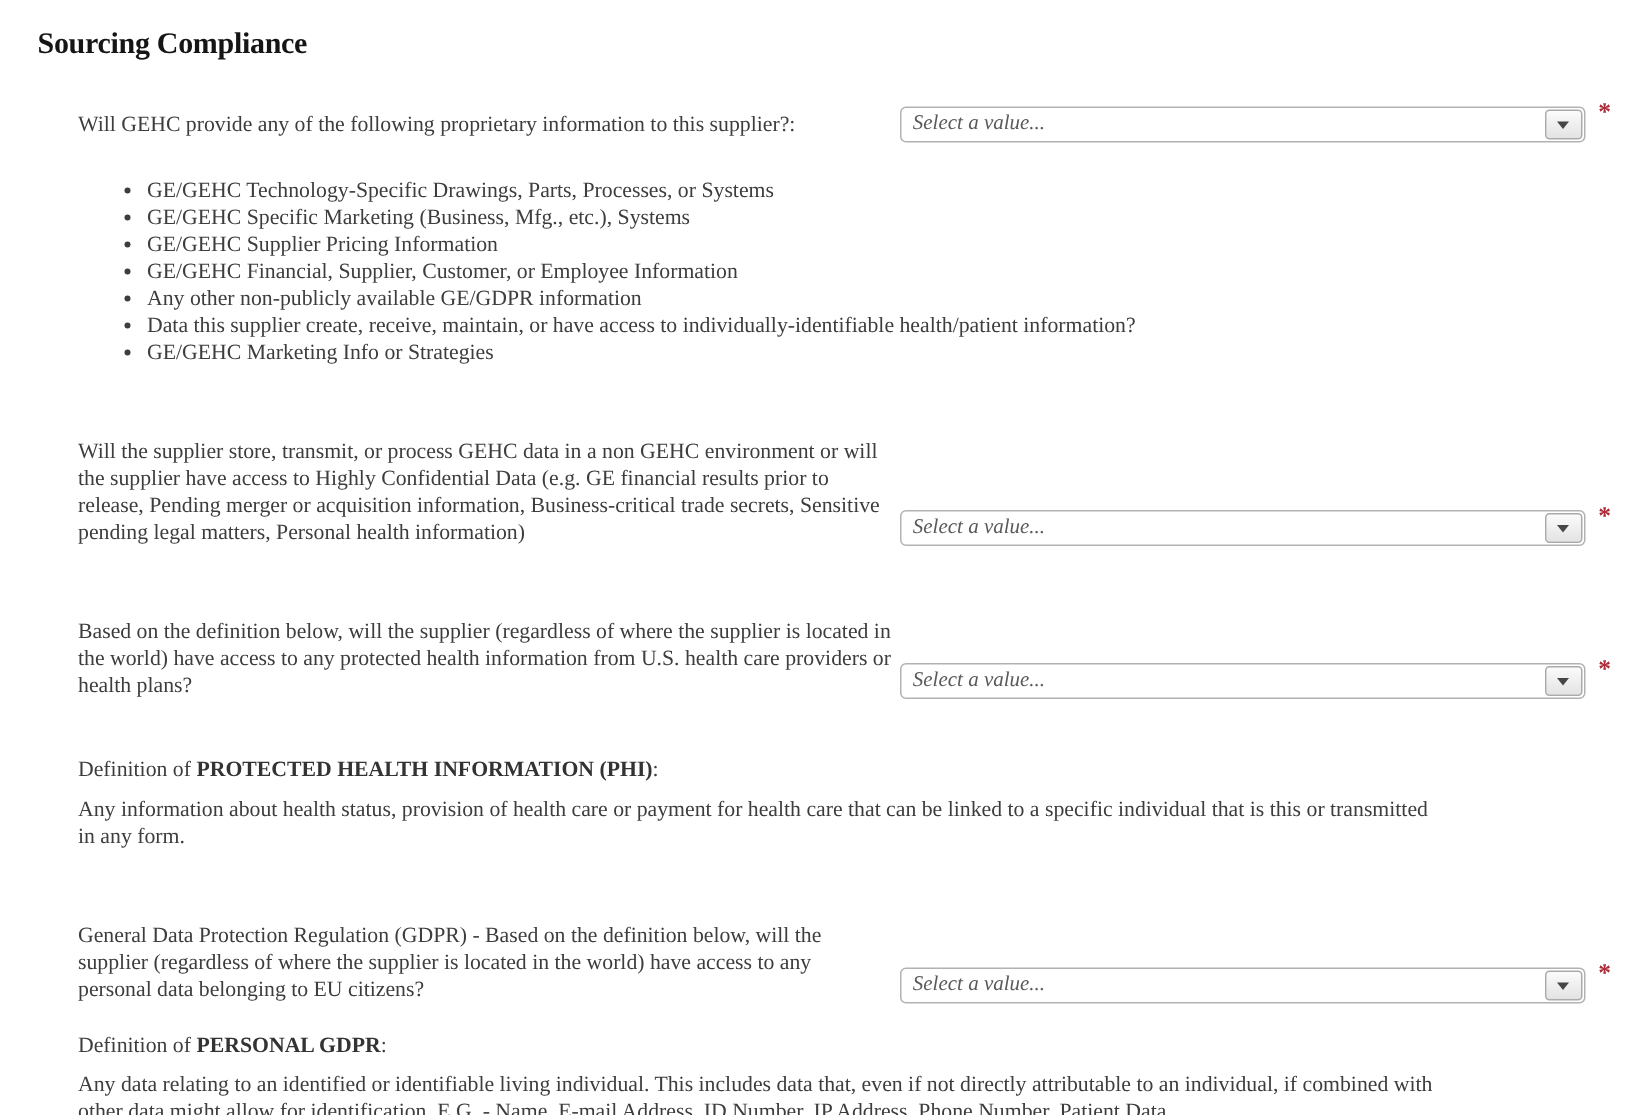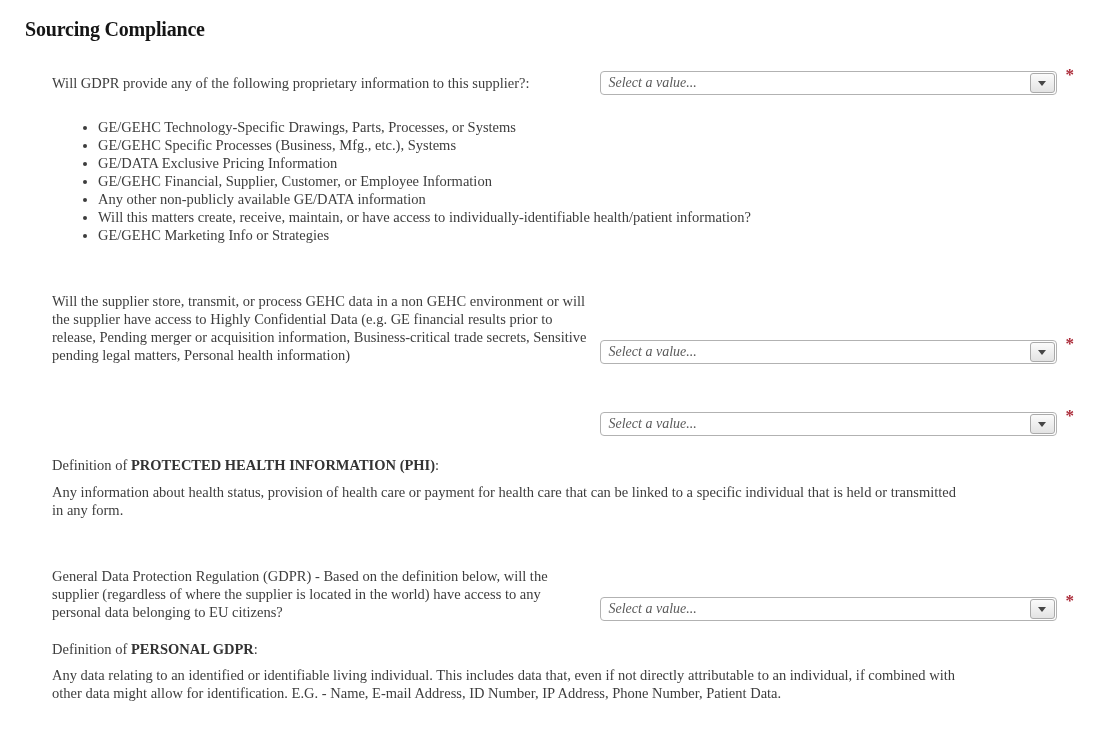--- a/index.html
+++ b/index.html
@@ -85,86 +85,87 @@
   }
 
   .intro { margin: 10px 0 0 0; }
   ul.bullets {
     margin: 23px 0 0 0;
     padding: 0 0 0 46px;
     list-style: disc;
   }
   ul.bullets li { line-height: 18px; }
 
-  .def-heading { margin: 20px 0 0 0; }
+  .def-heading { margin: 38px 0 0 0; }
   .def-heading strong { font-weight: 700; color: #333333; }
   .def-heading.pd { margin-top: 19px; }
   .def-body { margin: 9px 0 0 0; width: 907px; }
   .def-body.pd { margin-top: 8px; }
   .def-line { margin: 0; }
 </style>
 </head>
 <body>
 
 <div class="page">
   <h1 class="title">Sourcing Compliance</h1>
 
   <div class="content">
 
     <div class="q-row row-1 align-center">
-      <div class="q-text">Will GDPR provide any of the following proprietary information to this supplier?:</div>
+      <div class="q-text">Will GEHC provide any of the following proprietary information to this supplier?:</div>
       <div class="field-group">
         <div class="combobox">
           <span class="combo-value">Select a value...</span>
           <button class="combo-btn">
             <span class="caret"></span>
           </button>
         </div>
         <span class="req">*</span>
       </div>
     </div>
 
     <ul class="bullets">
       <li>GE/GEHC Technology-Specific Drawings, Parts, Processes, or Systems</li>
-      <li>GE/GEHC Specific Processes (Business, Mfg., etc.), Systems</li>
-      <li>GE/DATA Exclusive Pricing Information</li>
+      <li>GE/GEHC Specific Marketing (Business, Mfg., etc.), Systems</li>
+      <li>GE/GEHC Supplier Pricing Information</li>
       <li>GE/GEHC Financial, Supplier, Customer, or Employee Information</li>
-      <li>Any other non-publicly available GE/DATA information</li>
-      <li>Will this matters create, receive, maintain, or have access to individually-identifiable health/patient information?</li>
+      <li>Any other non-publicly available GE/GDPR information</li>
+      <li>Data this supplier create, receive, maintain, or have access to individually-identifiable health/patient information?</li>
       <li>GE/GEHC Marketing Info or Strategies</li>
     </ul>
 
     <div class="q-row row-2 align-end">
       <div class="q-text">Will the supplier store, transmit, or process GEHC data in a non GEHC environment or will the supplier have access to Highly Confidential Data (e.g. GE financial results prior to release, Pending merger or acquisition information, Business-critical trade secrets, Sensitive pending legal matters, Personal health information)</div>
       <div class="field-group">
         <div class="combobox">
           <span class="combo-value">Select a value...</span>
           <button class="combo-btn">
             <span class="caret"></span>
           </button>
         </div>
         <span class="req">*</span>
       </div>
     </div>
 
     <div class="q-row row-3 align-end">
+      <div class="q-text">Based on the definition below, will the supplier (regardless of where the supplier is located in the world) have access to any protected health information from U.S. health care providers or health plans?</div>
       <div class="field-group">
         <div class="combobox">
           <span class="combo-value">Select a value...</span>
           <button class="combo-btn">
             <span class="caret"></span>
           </button>
         </div>
         <span class="req">*</span>
       </div>
     </div>
 
     <p class="def-heading"><span>Definition of </span><strong>PROTECTED HEALTH INFORMATION (PHI)</strong><span>:</span></p>
     <div class="def-body">
-      <p class="def-line">Any information about health status, provision of health care or payment for health care that can be linked to a specific individual that is held or transmitted in any form.</p>
+      <p class="def-line">Any information about health status, provision of health care or payment for health care that can be linked to a specific individual that is this or transmitted in any form.</p>
     </div>
 
     <div class="q-row row-4 align-end">
       <div class="q-text">General Data Protection Regulation (GDPR) - Based on the definition below, will the supplier (regardless of where the supplier is located in the world) have access to any personal data belonging to EU citizens?</div>
       <div class="field-group">
         <div class="combobox">
           <span class="combo-value">Select a value...</span>
           <button class="combo-btn">
             <span class="caret"></span>
           </button>

